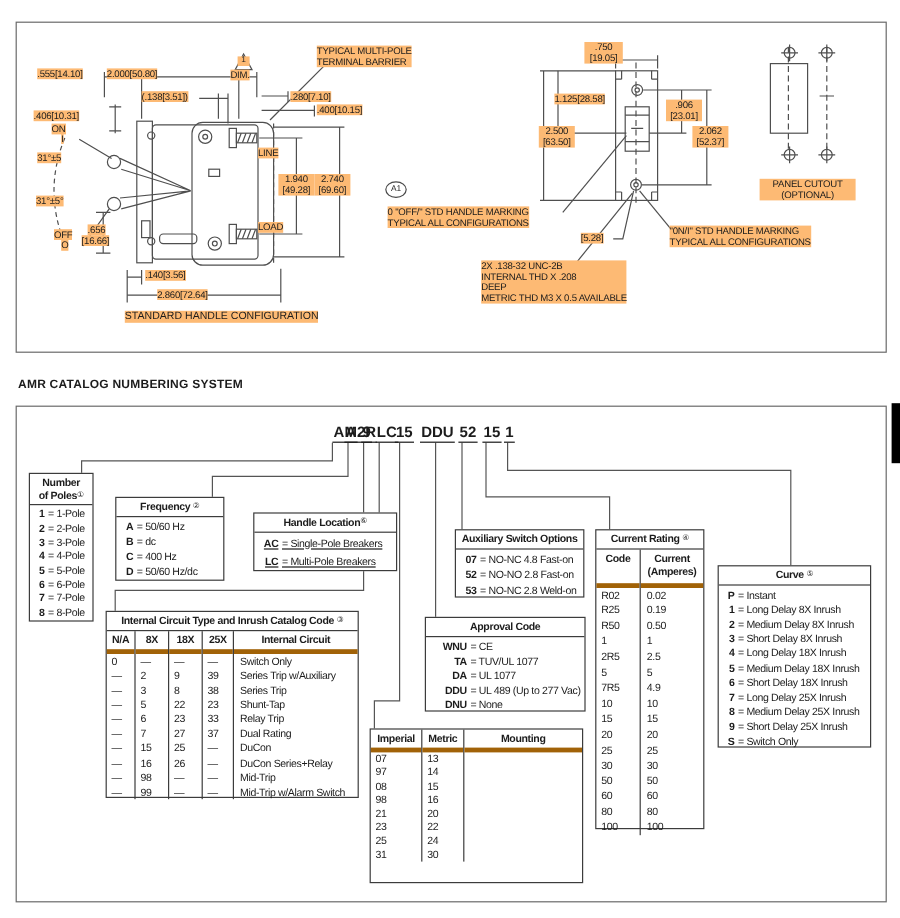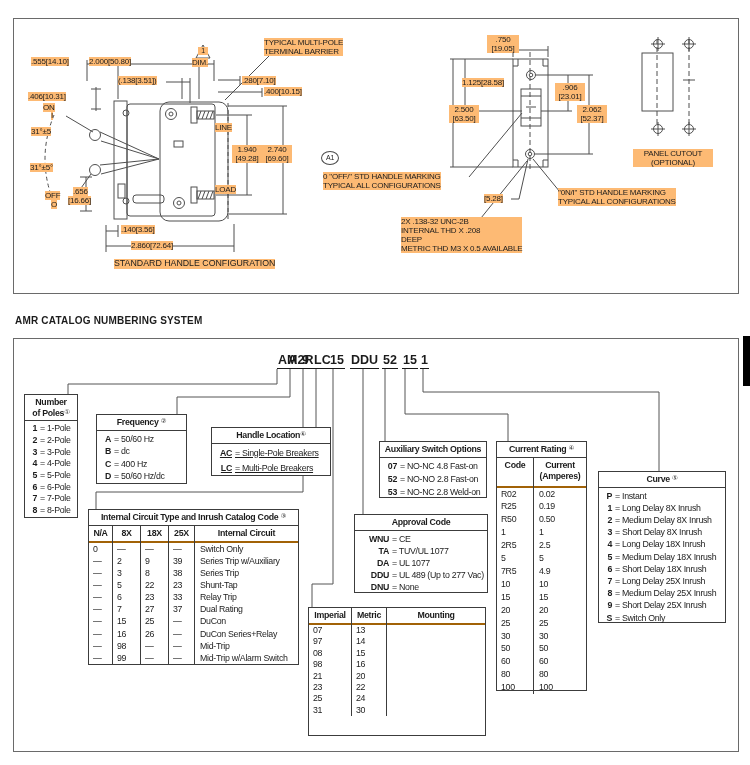--- a/index.html
+++ b/index.html
@@ -5,21 +5,21 @@
   html,body{margin:0;padding:0;background:#fff;}
   .page{position:relative;width:750px;height:765px;background:#fff;overflow:hidden;
         font-family:"Liberation Sans","DejaVu Sans",sans-serif;color:#1c1c1c;}
   .panel{position:absolute;border:1px solid #6a6a6a;background:#fff;}
   #panel1{left:13px;top:18px;width:724px;height:274px;}
   #panel2{left:13px;top:338px;width:724px;height:412px;}
   svg{position:absolute;left:0;top:0;}
   .lbl{position:absolute;font-size:8px;line-height:1.13;color:#1c1c1c;background:#fdba74;
        white-space:pre-line;letter-spacing:-0.2px;}
   .lbl.c{text-align:center;}
-  .lbl.big{font-size:8.8px;letter-spacing:0;margin-left:10px;}
+  .lbl.big{font-size:8.8px;letter-spacing:0;}
   .circ{border:1px solid #4a4a4a;border-radius:50%;width:16px;height:12px;
         font-size:7px;line-height:11px;text-align:center;background:#fff;}
   .heading{position:absolute;left:15px;top:315px;font-size:10px;font-weight:bold;
            letter-spacing:.2px;}
   
   .pn{position:absolute;left:235px;top:14px;width:220px;height:22px;}
   .seg{position:absolute;top:0;font-size:12.5px;font-weight:bold;
        border-bottom:1.5px solid #1a1a1a;padding:0 1px 1px 1px;letter-spacing:0;}
   
   .box{position:absolute;border:1px solid #3c3c3c;background:#fff;font-size:8.8px;
@@ -35,21 +35,21 @@
   .freq     .it{line-height:12.6px;} .freq     .it b{width:10px;}
   .handle   .it{line-height:15.2px;text-decoration:underline;} .handle   .it b{width:16px;}
   .approval .it{line-height:12px;}   .approval .it b{width:30px;}
   .aux      .it{line-height:13px;}   .aux      .it b{width:13px;}
   .curve    .it{line-height:12.2px;} .curve    .it b{width:9px;}
   
   .cols{display:flex;align-items:stretch;}
   .col{flex:0 0 auto;}
   .col+.col{border-left:1px solid #3c3c3c;}
   .col.grow{flex:1 1 auto;}
-  .chead{font-weight:bold;text-align:center;border-bottom:2px solid #a16207;
+  .chead{font-weight:bold;text-align:center;border-bottom:4px solid #a16207;
          white-space:pre-line;line-height:1.25;padding:2px 1px;}
   .cell{padding-left:4px;}
   .internal .cell{line-height:12.15px;}
   .terminals .cell{line-height:11.4px;}
   .current .cell{line-height:12.9px;}
   .cell.desc{padding-left:5px;}
   .edge-tab{position:absolute;left:743px;top:336px;width:7px;height:50px;background:#000;}
 </style>
 </head>
 <body>

